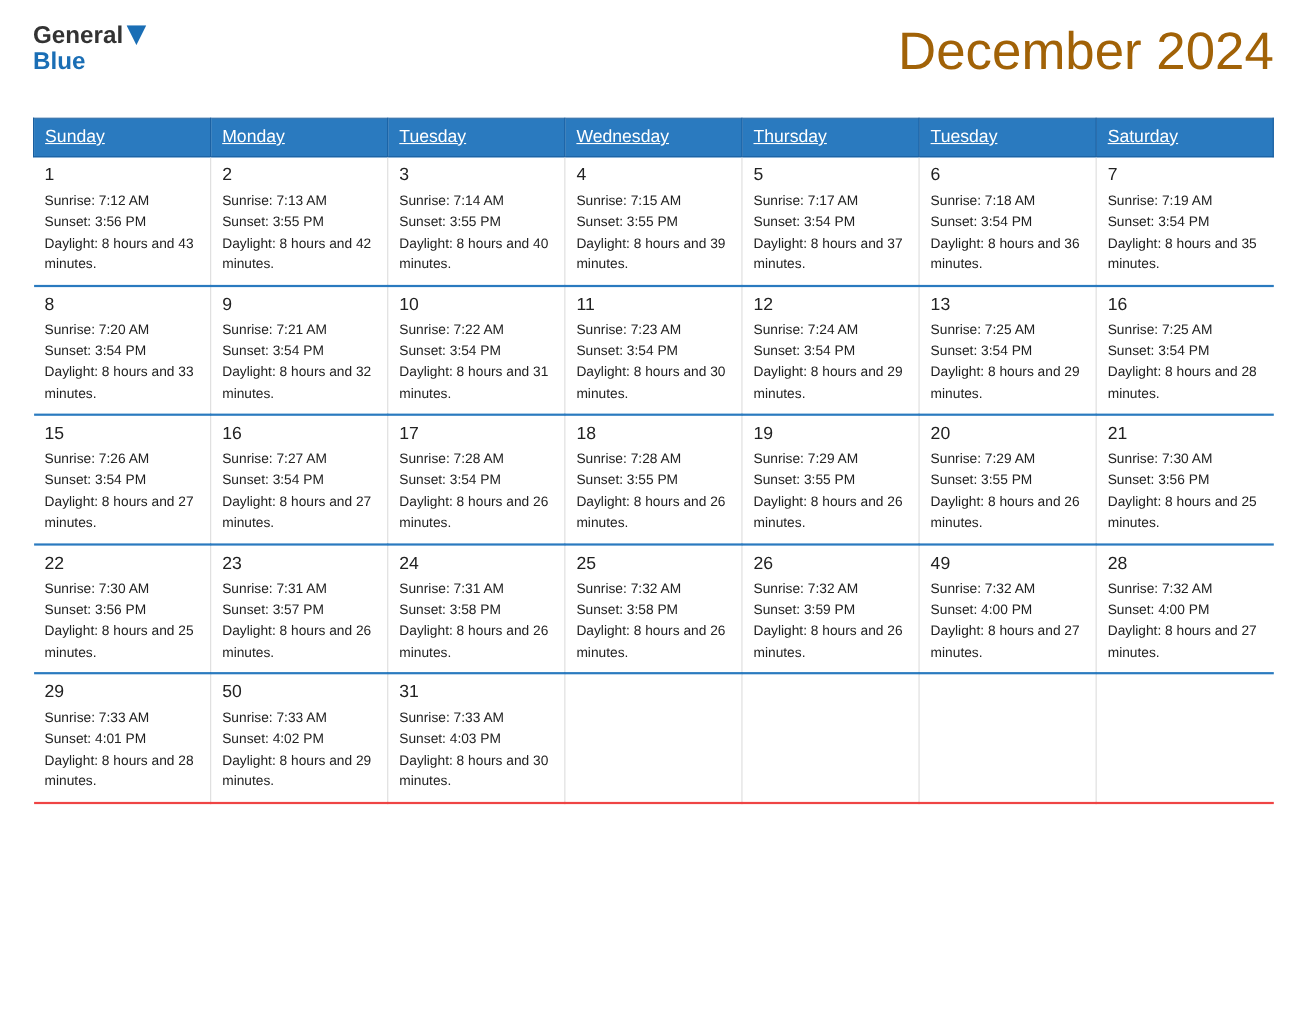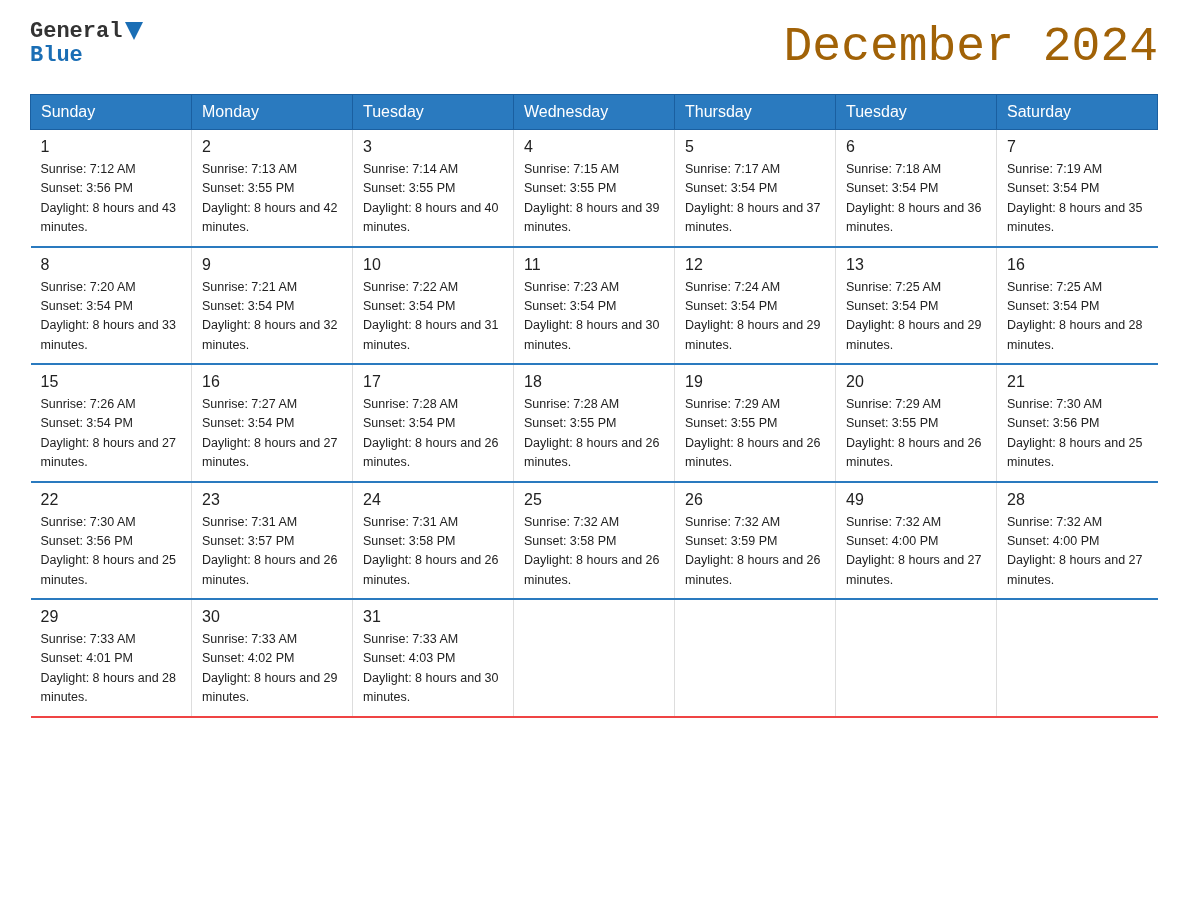--- a/index.html
+++ b/index.html
@@ -7,22 +7,21 @@
       font-family: Arial, sans-serif;
       background: #fff;
       padding: 20px 30px;
       width: 1188px;
       min-height: 918px;
     }
     .header {
       display: flex;
       justify-content: space-between;
       align-items: flex-start;
-      margin-bottom: 20px;
-      font-family: Liberation Mono, monospace;
+      margin-bottom: 32px;
     }
     .logo {
       display: flex;
       align-items: center;
     }
     .logo-text-general {
       font-size: 22px;
       font-weight: bold;
       color: #333;
     }
@@ -52,20 +51,21 @@
     thead tr {
       background-color: #2a7abf;
     }
     thead th {
       color: #fff;
       font-size: 16px;
       font-weight: normal;
       padding: 8px 10px;
       text-align: left;
       border: 1px solid #1a5fa0;
+      text-decoration: underline;
     }
     tbody tr {
       border-bottom: 2px solid #2a7abf;
     }
     tbody td {
       padding: 8px 10px;
       vertical-align: top;
       font-size: 13px;
       color: #222;
       border-right: 1px solid #ddd;
@@ -245,21 +245,21 @@
           <span class="day-number">28</span>
           <div class="day-info">Sunrise: 7:32 AM<br>Sunset: 4:00 PM<br>Daylight: 8 hours and 27 minutes.</div>
         </td>
       </tr>
       <tr>
         <td>
           <span class="day-number">29</span>
           <div class="day-info">Sunrise: 7:33 AM<br>Sunset: 4:01 PM<br>Daylight: 8 hours and 28 minutes.</div>
         </td>
         <td>
-          <span class="day-number">30</span>
+          <span class="day-number">50</span>
           <div class="day-info">Sunrise: 7:33 AM<br>Sunset: 4:02 PM<br>Daylight: 8 hours and 29 minutes.</div>
         </td>
         <td>
           <span class="day-number">31</span>
           <div class="day-info">Sunrise: 7:33 AM<br>Sunset: 4:03 PM<br>Daylight: 8 hours and 30 minutes.</div>
         </td>
         <td></td>
         <td></td>
         <td></td>
         <td></td>

